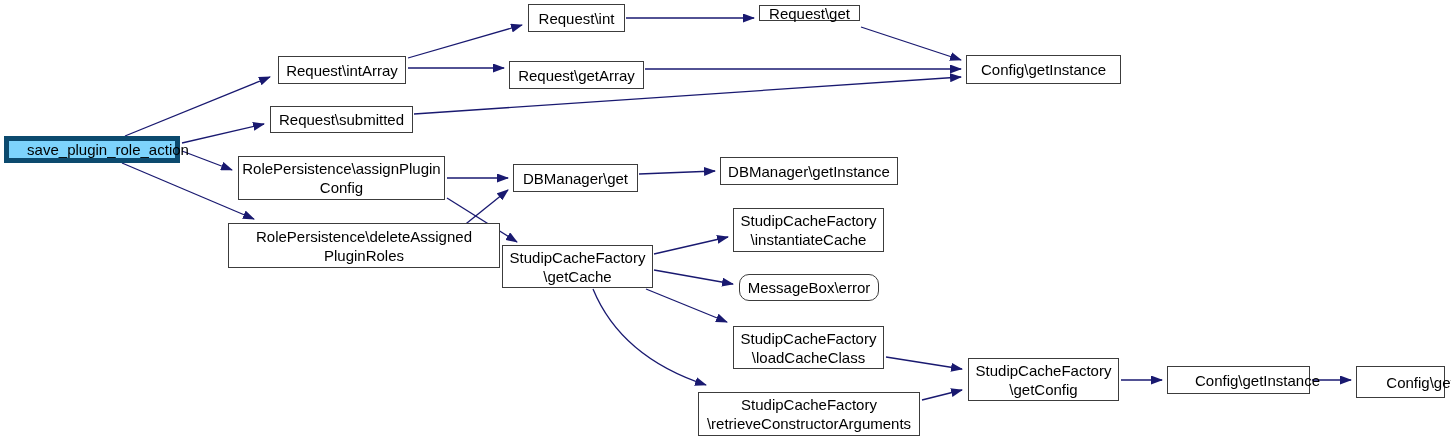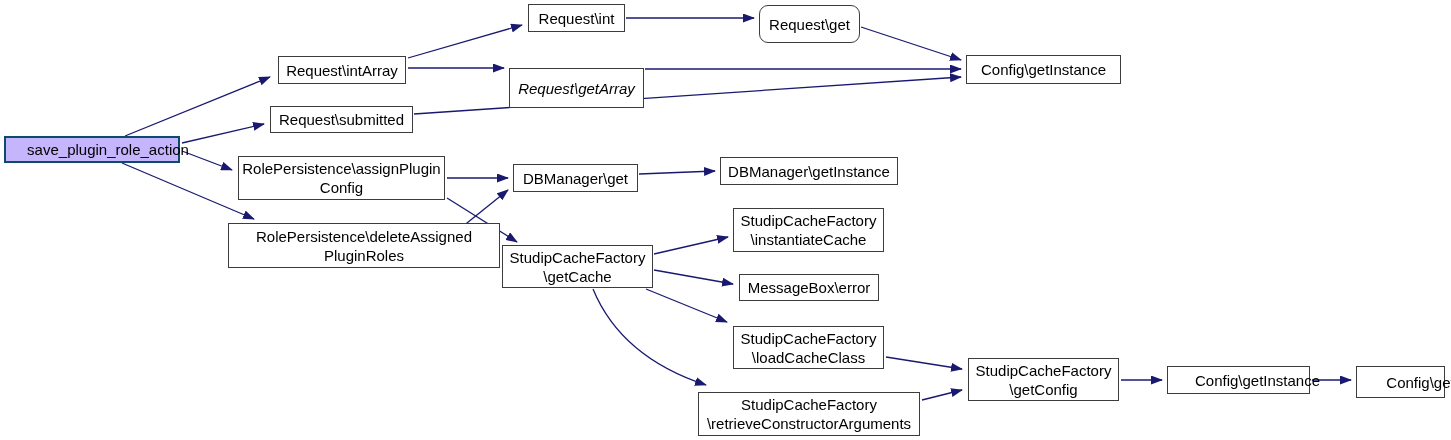--- a/index.html
+++ b/index.html
@@ -20,22 +20,22 @@
     font-size:15px;
     line-height:19px;
     display:flex;
     align-items:center;
     justify-content:center;
     text-align:center;
     white-space:pre-line;
     cursor:pointer;
   }
   .node.highlight{
-    background:#c4b5fd;
-    border:2px solid #0c4a6e;
+    background:#7dd3fc;
+    border:5px solid #0c4a6e;
     cursor:default;
     padding-left:32px;
   }
 </style>
 </head>
 <body>
 
 <div id="canvas">
 
   <svg id="edges" viewBox="0 0 1451 440" xmlns="http://www.w3.org/2000/svg">
@@ -78,37 +78,37 @@
   <div class="node" style="left:278px;top:56px;width:128px;height:28px;">Request\intArray</div>
 
   <div class="node" style="left:238px;top:156px;width:207px;height:44px;">RolePersistence\assignPlugin
 Config</div>
 
   <div class="node" style="left:228px;top:223px;width:272px;height:45px;">RolePersistence\deleteAssigned
 PluginRoles</div>
 
   <div class="node" style="left:528px;top:4px;width:97px;height:28px;">Request\int</div>
 
-  <div class="node" style="left:509px;top:68px;width:135px;height:40px;font-style:italic;">Request\getArray</div>
+  <div class="node" style="left:509px;top:61px;width:135px;height:28px;">Request\getArray</div>
 
-  <div class="node" style="left:759px;top:5px;width:101px;height:38px;border-radius:9px;">Request\get</div>
+  <div class="node" style="left:759px;top:5px;width:101px;height:16px;">Request\get</div>
 
   <div class="node" style="left:966px;top:55px;width:155px;height:29px;">Config\getInstance</div>
 
   <div class="node" style="left:513px;top:164px;width:125px;height:28px;">DBManager\get</div>
 
   <div class="node" style="left:720px;top:157px;width:178px;height:28px;">DBManager\getInstance</div>
 
   <div class="node" style="left:502px;top:245px;width:151px;height:43px;">StudipCacheFactory
 \getCache</div>
 
   <div class="node" style="left:733px;top:208px;width:151px;height:44px;">StudipCacheFactory
 \instantiateCache</div>
 
-  <div class="node" style="left:739px;top:274px;width:140px;height:27px;">MessageBox\error</div>
+  <div class="node" style="left:739px;top:274px;width:140px;height:27px;border-radius:10px;">MessageBox\error</div>
 
   <div class="node" style="left:733px;top:326px;width:151px;height:43px;">StudipCacheFactory
 \loadCacheClass</div>
 
   <div class="node" style="left:698px;top:392px;width:222px;height:44px;">StudipCacheFactory
 \retrieveConstructorArguments</div>
 
   <div class="node" style="left:968px;top:358px;width:151px;height:43px;">StudipCacheFactory
 \getConfig</div>
 

